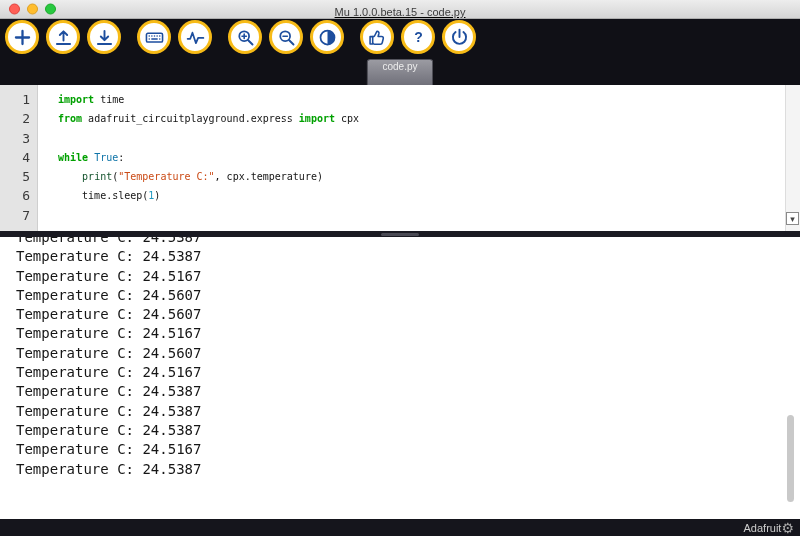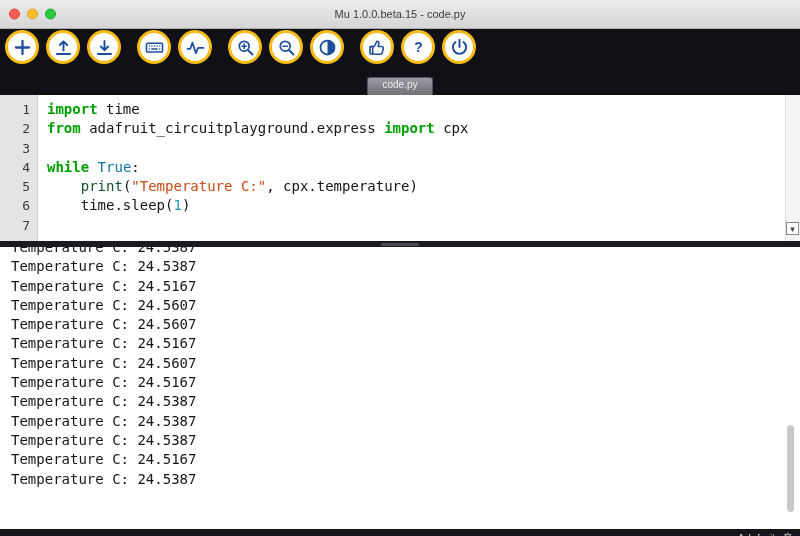--- a/index.html
+++ b/index.html
@@ -1,72 +1,72 @@
 <!DOCTYPE html>
 <html><head>
 <meta charset="utf-8">
 <style>
   * { margin:0; padding:0; box-sizing:border-box; }
   body { width:800px; height:536px; font-family:"Liberation Sans", sans-serif; background:#000; }
   .window { width:800px; height:536px; position:relative; overflow:hidden; background:#fff; display:flex; flex-direction:column; }
 
   
-  .titlebar { height:29px; background:linear-gradient(#ededed,#d5d5d5); border-bottom:1px solid #aeaeae;
-    display:flex; align-items:center; justify-content:center; position:relative; flex:0 0 auto; }
+  .titlebar { height:19px; background:linear-gradient(#ededed,#d5d5d5); border-bottom:1px solid #aeaeae;
+    display:flex; align-items:flex-end; justify-content:center; position:relative; flex:0 0 auto;text-decoration:underline; }
   .title-text { font-size:11px; color:#3d3d3d; }
   .traffic { position:absolute; left:9px; top:50%; transform:translateY(-50%); display:flex; gap:7px; }
   .tl { width:11px; height:11px; border-radius:50%; display:inline-block; }
   .tl.red { background:#ff5f57; border:1px solid #e0443e; }
   .tl.yellow { background:#ffbd2e; border:1px solid #dea123; }
   .tl.green { background:#28c840; border:1px solid #1aab29; }
 
   
   .toolbar { height:66px; background:#101016; position:relative; flex:0 0 auto; }
   .tb-buttons { display:flex; padding:1px 0 0 5px; align-items:flex-start; }
   .tb-btn { width:34px; height:34px; border:3px solid #f7bb17; border-radius:50%; background:#fff;
     display:flex; align-items:center; justify-content:center; margin-left:7px; cursor:pointer; flex:0 0 auto; }
   .tb-btn:first-child { margin-left:0; }
   .tb-btn.grp { margin-left:16px; }
   .tab { position:absolute; bottom:0; left:50%; transform:translateX(-50%);
     background:linear-gradient(#9b9ba2,#70707a); color:#ececec; font-size:10px; line-height:12px;
-    padding:1px 15px 4px 15px; border:1px solid #55555e; border-bottom:none; border-radius:4px 4px 0 0; cursor:pointer; }
+    padding:1px 15px 12px 15px; border:1px solid #55555e; border-bottom:none; border-radius:4px 4px 0 0; cursor:pointer; }
 
   
   .editor { height:146px; background:#fff; display:flex; position:relative; flex:0 0 auto; overflow:hidden; }
   .gutter { width:38px; background:#e4e4e4; border-right:1px solid #cfcfcf; padding:5px 7px 0 0;
     font-family:"DejaVu Sans Mono", monospace; font-size:13px; line-height:19.3px; color:#3a3a3a; text-align:right; }
-  .code { flex:1; padding:5px 0 0 9px; font-family:"DejaVu Sans Mono", monospace; font-size:14px;
+  .code { flex:1; padding:5px 0 0 20px; font-family:"DejaVu Sans Mono", monospace; font-size:10px;
     line-height:19.3px; color:#111; white-space:pre; }
   .code-line { height:19.3px; }
   .tok-pl { color:#141414; }
   .tok-kw { color:#00A000; font-weight:bold; }
   .tok-bool { color:#0f74a8;text-align:center; }
   .tok-fn { color:#14532d; }
   .tok-str { color:#cb4b16; }
   .tok-num { color:#1f98c0; }
   .ed-scrollbar { position:absolute; right:0; top:0; bottom:0; width:15px; background:#f4f4f4; border-left:1px solid #ddd; }
   .ed-scrollbtn { position:absolute; right:1px; bottom:6px; width:13px; height:13px; background:#fff;
     border:1px solid #8a8a8a; font-size:9px; color:#444; display:flex; align-items:center; justify-content:center; cursor:pointer; }
 
   
   .splitter { height:6px; background:#1a1a22; position:relative; flex:0 0 auto; cursor:row-resize; }
   .splitter-handle { position:absolute; left:50%; top:1.5px; transform:translateX(-50%); width:38px; height:3px;
     background:#4a4a54; border-radius:2px; }
 
   
   .serial { height:282px; background:#fff; overflow:hidden; position:relative; flex:0 0 auto; }
-  .serial-inner { margin-top:-9px; padding-left:11px; font-family:"DejaVu Sans Mono", monospace;
+  .serial-inner { margin-top:-9px; padding-left:16px; font-family:"DejaVu Sans Mono", monospace;
     font-size:14px; line-height:19.3px; color:#161616; }
   .serial-line { height:19.3px; white-space:pre; }
   .serial-scroll-thumb { position:absolute; right:6px; top:63%; width:7px; height:31%;
     background:#c9c9c9; border-radius:4px; cursor:pointer; }
 
   
   .statusbar { height:17px; background:#15151c; display:flex; align-items:center; justify-content:flex-end;
-    gap:6px; padding-right:6px; flex:0 0 auto; }
+    gap:0; padding-right:6px; flex:0 0 auto; }
   .mode-label { color:#cccccc; font-size:11px; }
   .gear { color:#a8a8a8; font-size:14px; line-height:14px; cursor:pointer; }
 </style>
 </head>
 <body>
 
 <div class="window">
 
   <div class="titlebar">
     <div class="traffic">

